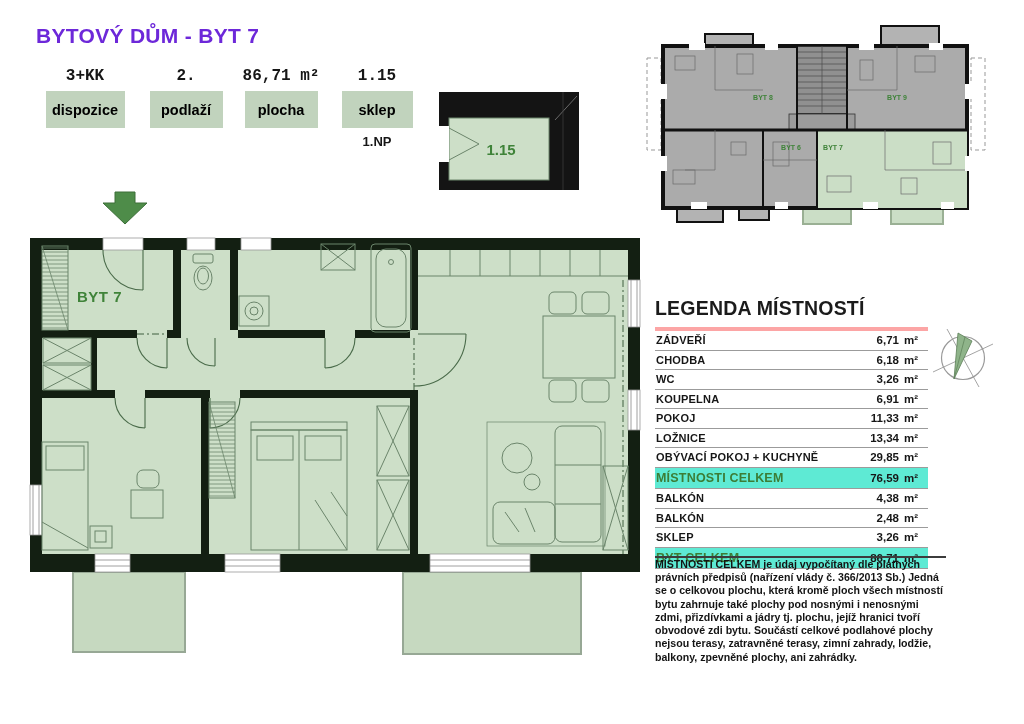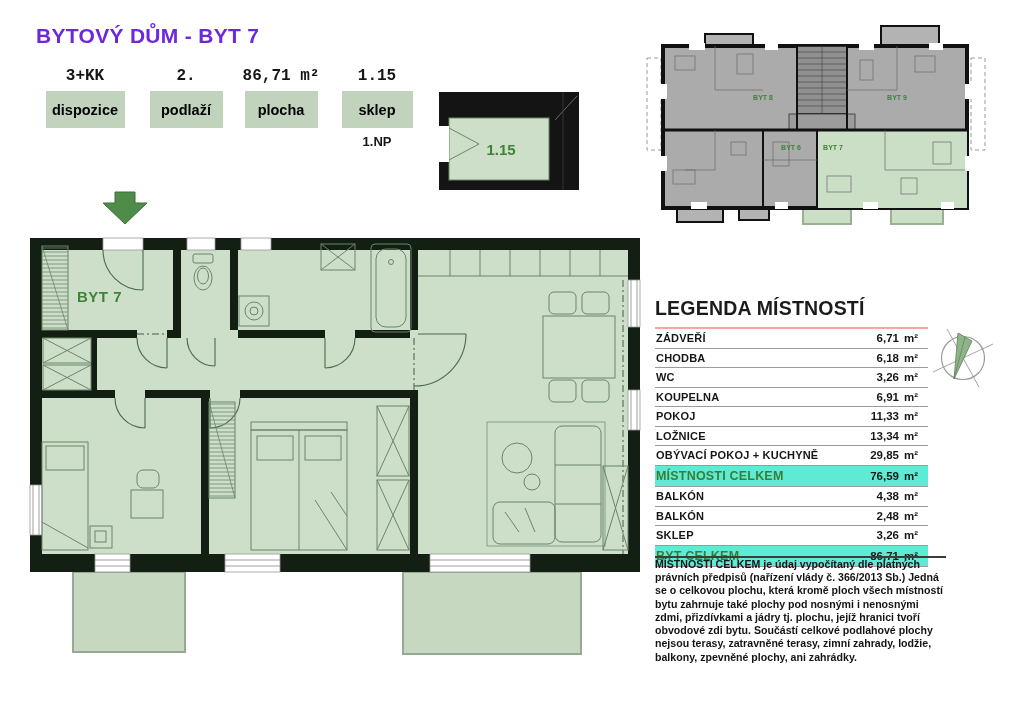--- a/index.html
+++ b/index.html
@@ -11,21 +11,21 @@
   .badge-val{font-size:16px;font-weight:bold;height:24px;line-height:24px;font-family:Liberation Mono, monospace;}
   .badge{margin:3px auto 0;background:#c1d3bd;height:37px;display:flex;align-items:center;justify-content:center;
          font-size:14.5px;font-weight:bold;color:#000000;}
   .bc1{left:35px;} .bc1 .badge{width:79px;}
   .bc2{left:136px;} .bc2 .badge{width:73px;}
   .bc3{left:231px;} .bc3 .badge{width:73px;}
   .bc4{left:327px;} .bc4 .badge{width:71px;}
   .badge-note{margin-top:6px;font-size:13px;font-weight:bold;min-height:15px;}
   .legend{left:655px;top:277px;width:273px;margin-top:20px;}
   .legend-title{font-size:19.5px;font-weight:bold;letter-spacing:.2px;color:#1b1b1b;margin-bottom:7px;}
-  .legend-table{border-top:2px solid #fca5a5;}
+  .legend-table{border-top:4px solid #fca5a5;}
   .lrow{display:flex;align-items:center;height:19.5px;border-bottom:1px solid #9b9b9b;box-sizing:border-box;}
   .llabel{flex:1;font-size:11px;font-weight:bold;letter-spacing:.2px;padding-left:1px;}
   .lvalue{width:46px;text-align:right;font-size:11.5px;font-weight:bold;}
   .lunit{width:24px;text-align:left;padding-left:5px;font-size:11.5px;font-weight:bold;}
   .lrow.hl{background:#5eead4;height:21.5px;}
   .lrow.hl .llabel{color:#3c7d36;font-size:12.5px;}
   .footnote{left:655px;top:556px;width:291px;border-top:2px solid #3c3c3c;
             font-size:10.6px;font-weight:bold;line-height:1.25;color:#141414;text-align:left;}
   svg text{font-family:"Liberation Sans",sans-serif;}
 </style>

